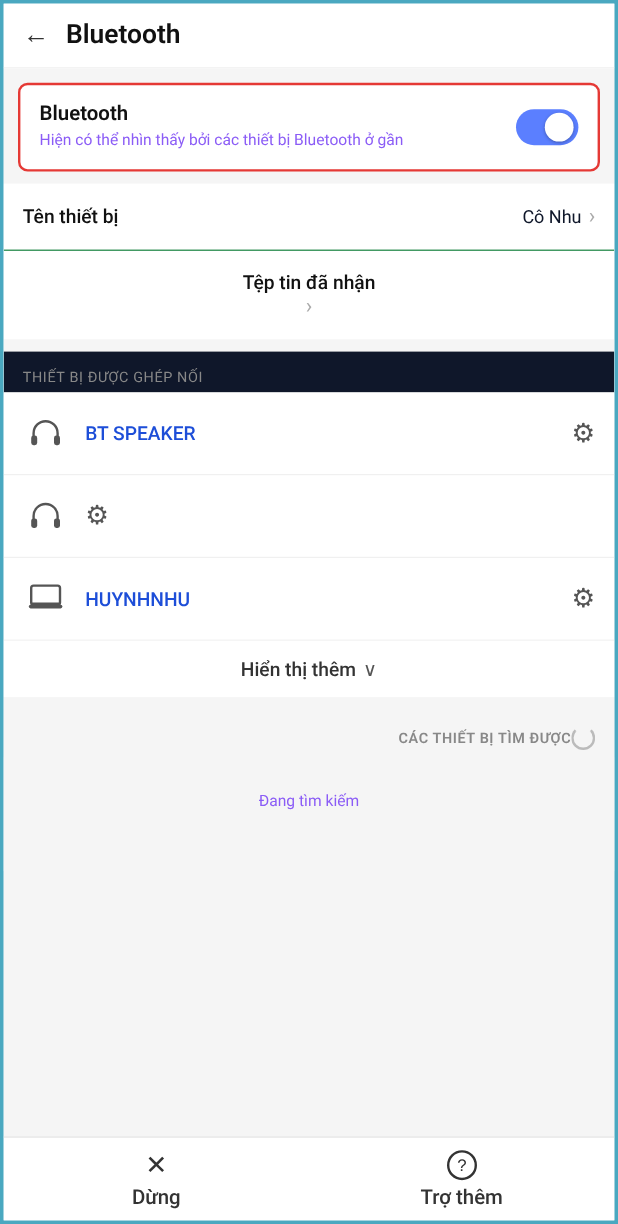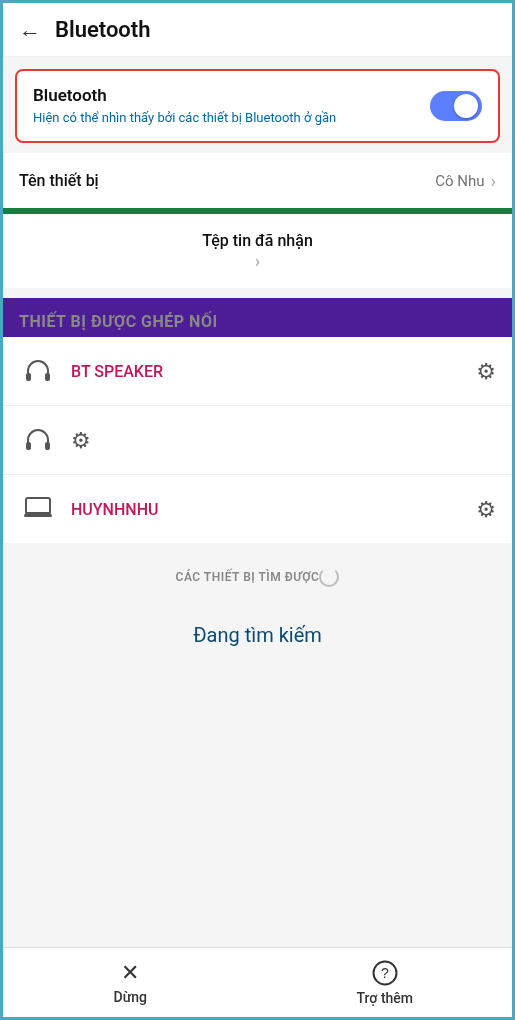--- a/index.html
+++ b/index.html
@@ -74,21 +74,21 @@
 
     .bt-toggle-title {
       font-size: 17px;
       font-weight: 600;
       color: #111;
       margin-bottom: 4px;
     }
 
     .bt-toggle-desc {
       font-size: 13px;
-      color: #0369a1;
+      color: #8b5cf6;
       line-height: 1.4;
     }
 
     
     .toggle-switch {
       width: 52px;
       height: 30px;
       background: #5b7fff;
       border-radius: 15px;
       position: relative;
@@ -112,21 +112,21 @@
     .settings-group {
       background: #fff;
       margin-top: 10px;
     }
 
     .settings-row {
       display: flex;
       align-items: center;
       justify-content: space-between;
       padding: 17px 16px;
-      border-bottom: 6px solid #15803d;
+      border-bottom: 1px solid #15803d;
       cursor: pointer;
     }
 
     .settings-row:last-child {
       border-bottom: none;
       flex-direction: column;
     }
 
     .settings-row-label {
       font-size: 16px;
@@ -135,42 +135,42 @@
     }
 
     .settings-row-right {
       display: flex;
       align-items: center;
       gap: 6px;
     }
 
     .settings-row-value {
       font-size: 15px;
-      color: #737373;
+      color: #0f172a;
     }
 
     .chevron {
       color: #aaa;
       font-size: 18px;
     }
 
     
     .section-sep {
       height: 10px;
       background: #f5f5f5;
     }
 
     
     .section-header {
       padding: 14px 16px 6px 16px;
-      font-size: 16px;
-      font-weight: 700;
+      font-size: 12px;
+      font-weight: 400;
       color: #888;
       letter-spacing: 0.5px;
-      background: #4c1d95;
+      background: #0f172a;
       text-transform: uppercase;
     }
 
     
     .devices-group {
       background: #fff;
     }
 
     .device-row {
       display: flex;
@@ -190,21 +190,21 @@
       display: flex;
       align-items: center;
       justify-content: center;
       margin-right: 14px;
       flex-shrink: 0;
     }
 
     .device-name {
       flex: 1;
       font-size: 16px;
-      color: #be185d;
+      color: #1d4ed8;
       font-weight: 500;
     }
 
     .gear-icon {
       color: #555;
       font-size: 22px;
       cursor: pointer;
     }
 
     
@@ -231,21 +231,21 @@
     }
 
     
     .discovered-section {
       background: #f5f5f5;
     }
 
     .discovered-header {
       display: flex;
       align-items: center;
-      justify-content: center;
+      justify-content: flex-end;
       padding: 14px 16px 6px 16px;
     }
 
     .discovered-label {
       font-size: 12px;
       font-weight: 600;
       color: #888;
       letter-spacing: 0.5px;
       text-transform: uppercase;
     }
@@ -257,22 +257,22 @@
       border-top-color: transparent;
       border-radius: 50%;
       animation: spin 1s linear infinite;
     }
 
     @keyframes spin {
       to { transform: rotate(360deg); }
     }
 
     .searching-text {
-      font-size: 20px;
-      color: #0c4a6e;
+      font-size: 13px;
+      color: #8b5cf6;
       text-align: center;
       padding: 30px 16px 50px;
       background: #f5f5f5;
     }
 
     
     .bottom-bar {
       height: 70px;
       background: #fff;
       border-top: 1px solid #e0e0e0;
@@ -289,21 +289,21 @@
       cursor: pointer;
       flex: 1;
     }
 
     .bottom-btn-icon {
       font-size: 22px;
       color: #333;
     }
 
     .bottom-btn-label {
-      font-size: 14px;
+      font-size: 17px;
       color: #333;
       font-weight: 500;
     }
 
     
     svg { display: block; }
   </style>
 </head>
 <body>
 
@@ -376,20 +376,24 @@
           <svg width="32" height="28" viewBox="0 0 32 28" fill="none" xmlns="http://www.w3.org/2000/svg">
             <rect x="4" y="3" width="24" height="16" rx="2" stroke="#555" stroke-width="2" fill="none"></rect>
             <rect x="4" y="17" width="24" height="2" fill="#555" rx="1"></rect>
             <rect x="2" y="19" width="28" height="3" rx="1.5" fill="#555"></rect>
           </svg>
         </div>
         <span class="device-name">HUYNHNHU</span>
         <span class="gear-icon">⚙</span>
       </div>
 
+      <div class="show-more-row">
+        <span class="show-more-text">Hiển thị thêm</span>
+        <span class="chevron-down">∨</span>
+      </div>
     </div>
 
     <div class="section-sep"></div>
 
     <div class="discovered-section">
       <div class="discovered-header">
         <span class="discovered-label">CÁC THIẾT BỊ TÌM ĐƯỢC</span>
         <div class="spinner"></div>
       </div>
       <div class="searching-text">Đang tìm kiếm</div>

